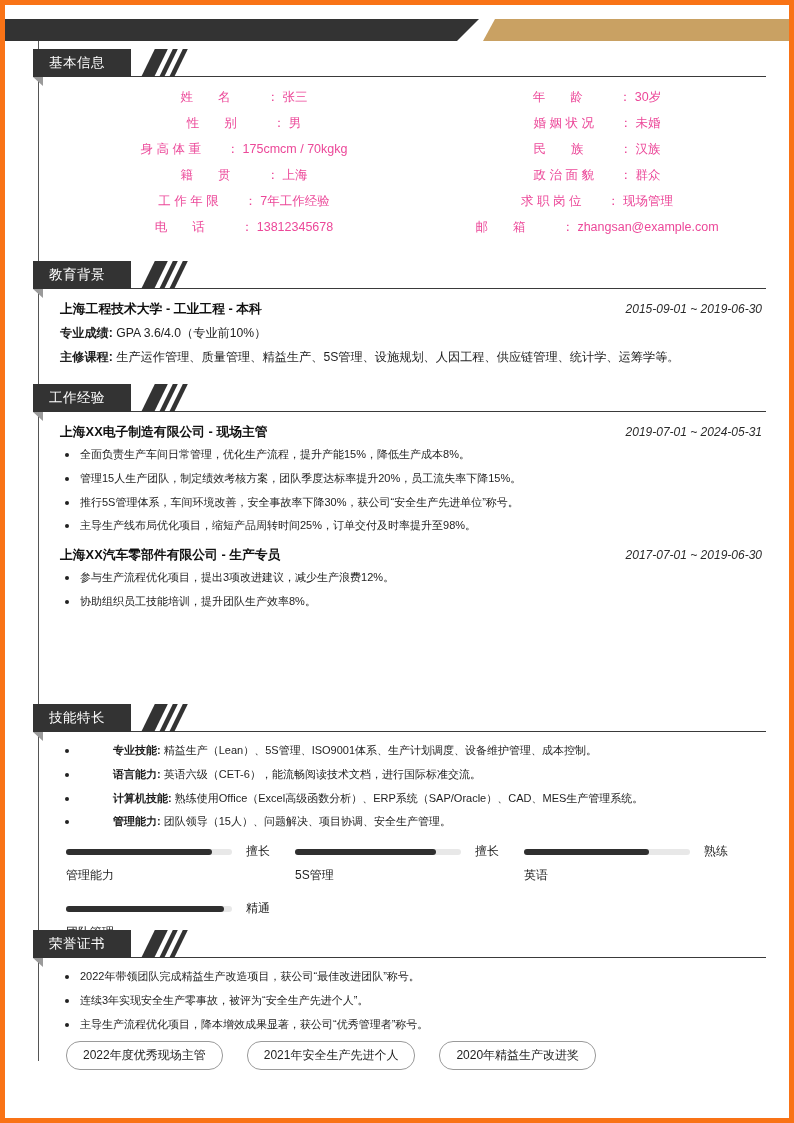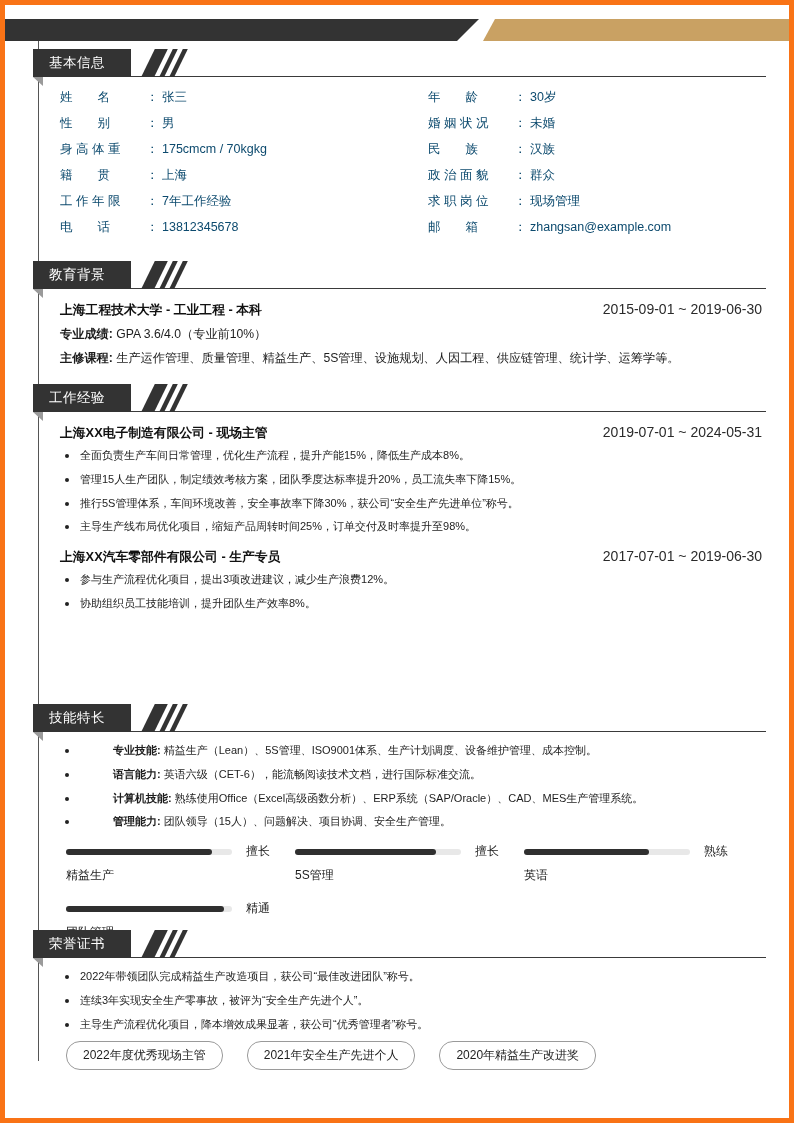--- a/index.html
+++ b/index.html
@@ -126,21 +126,22 @@
   
   .info-grid {
     display: grid;
     grid-template-columns: 368px 1fr;
     row-gap: 9px;
   }
   .info-row {
     display: flex;
     align-items: baseline;
     font-size: 12.5px;
-    color: #0c4a6e;
+    color: #ec4899;
+    justify-content: center;
   }
   .info-label {
     width: 86px;
     display: flex;
     justify-content: space-between;
     white-space: nowrap;
   }
   .info-colon { width: 16px; text-align: left; }
   .info-value { white-space: nowrap; }
 
@@ -151,24 +152,25 @@
     justify-content: space-between;
     align-items: baseline;
     margin-bottom: 7px;
   }
   .entry-title {
     font-size: 12.8px;
     font-weight: bold;
     color: #111111;
   }
   .entry-date {
-    font-size: 14px;
+    font-size: 12px;
     color: #2a2a2a;
     white-space: nowrap;
     padding-right: 4px;
+    font-style: italic;
   }
   .kv-line {
     font-size: 12.2px;
     margin-bottom: 7px;
     color: #1d1d1d;
   }
   .kv-line b { font-weight: bold; }
 
   ul.bullets {
     list-style: none;
@@ -453,21 +455,21 @@
       </ul>
 
       <div class="bars">
         <div class="bar-item">
           <div class="bar-top">
             <div class="bar-track">
               <div class="bar-fill" style="width: 88%;"></div>
             </div>
             <span class="bar-level">擅长</span>
           </div>
-          <div class="bar-name">精益生产</div>
+          <div class="bar-name">管理能力</div>
         </div>
 
         <div class="bar-item">
           <div class="bar-top">
             <div class="bar-track">
               <div class="bar-fill" style="width: 85%;"></div>
             </div>
             <span class="bar-level">擅长</span>
           </div>
           <div class="bar-name">5S管理</div>

